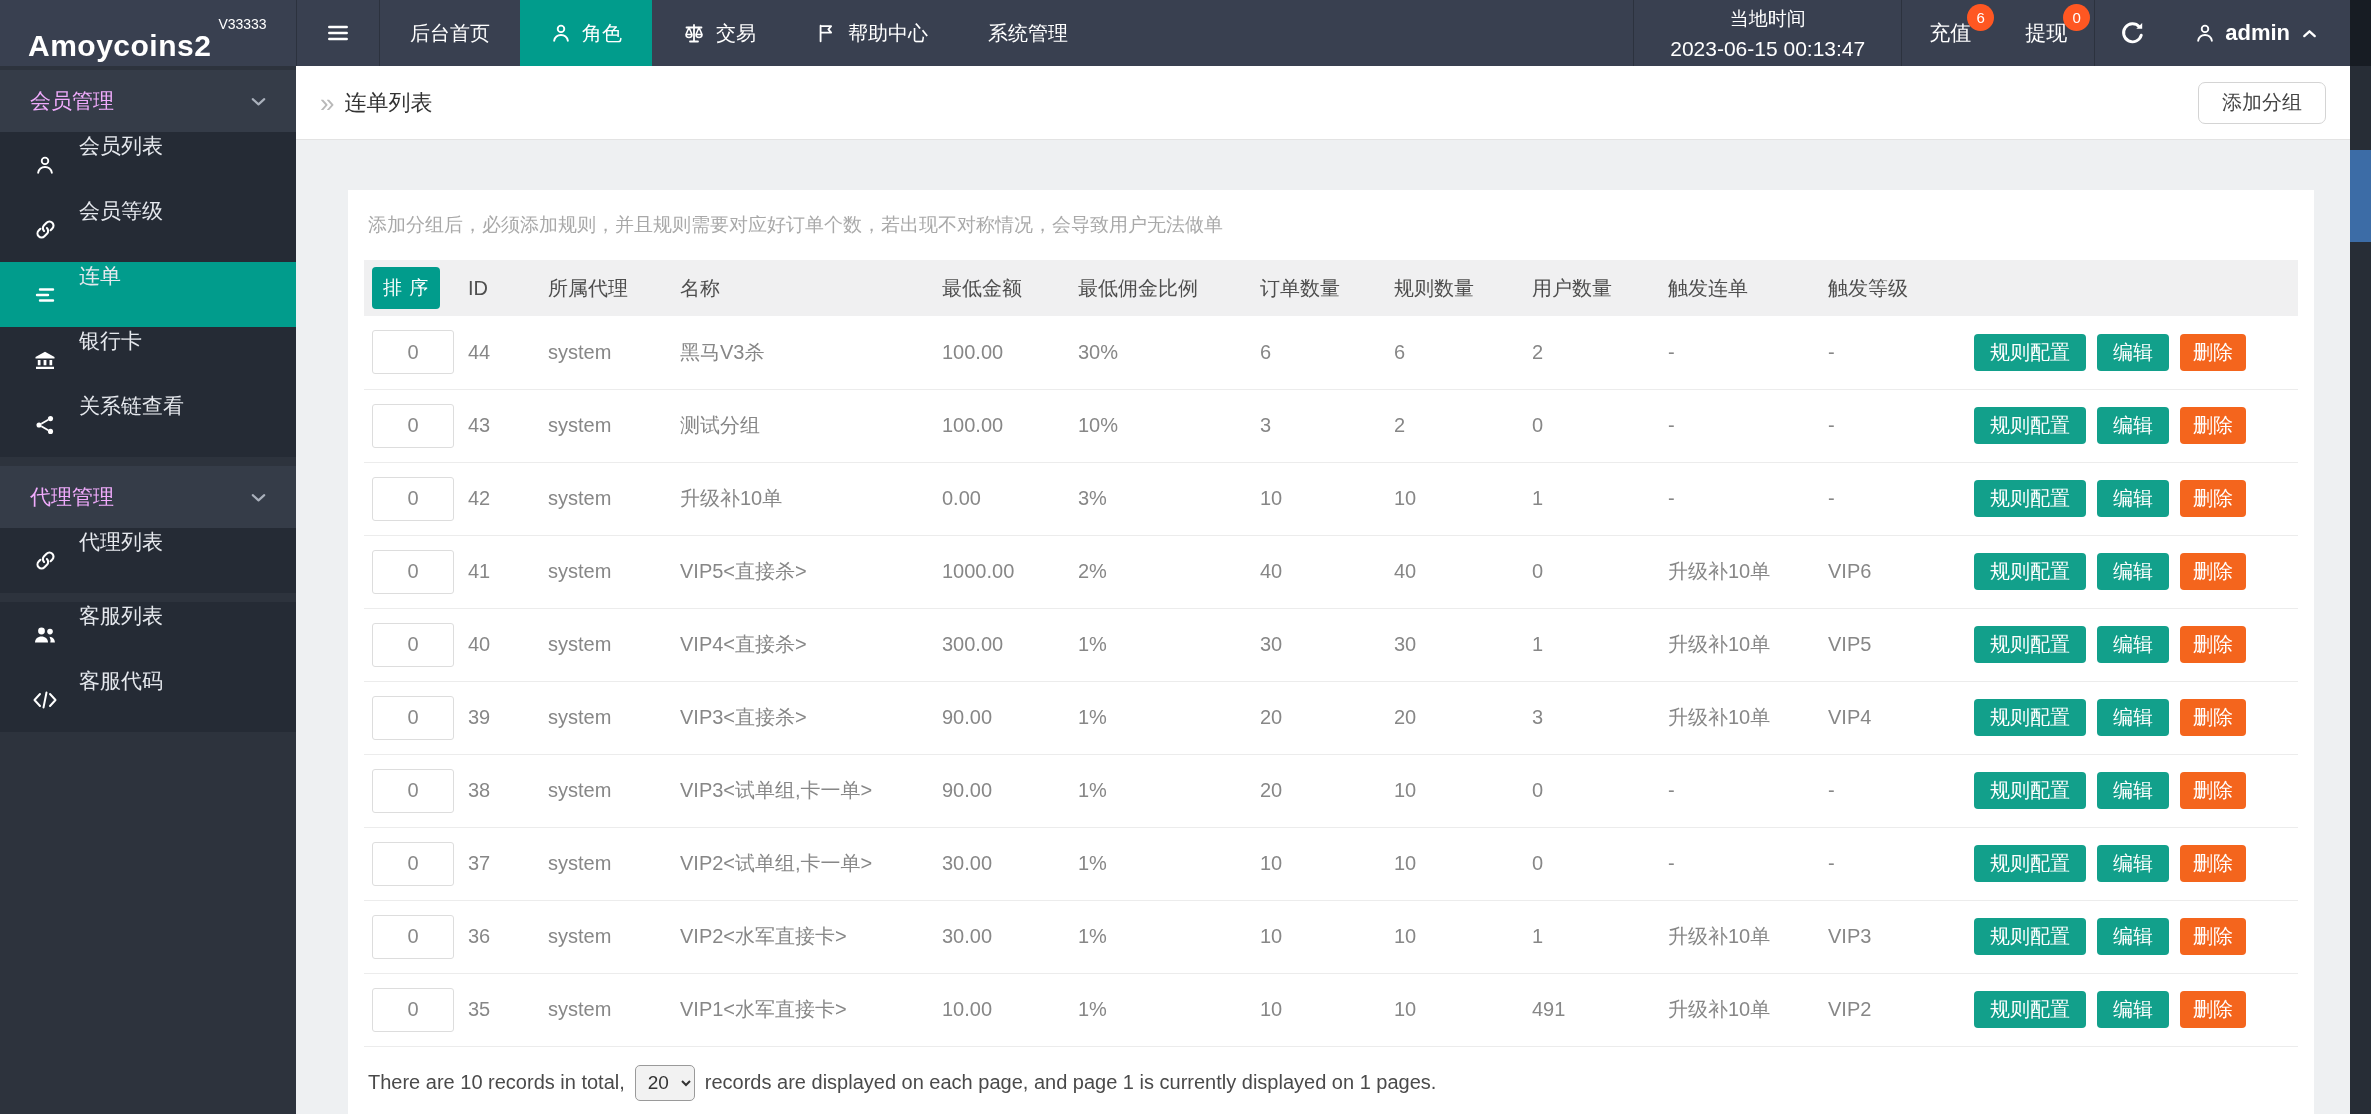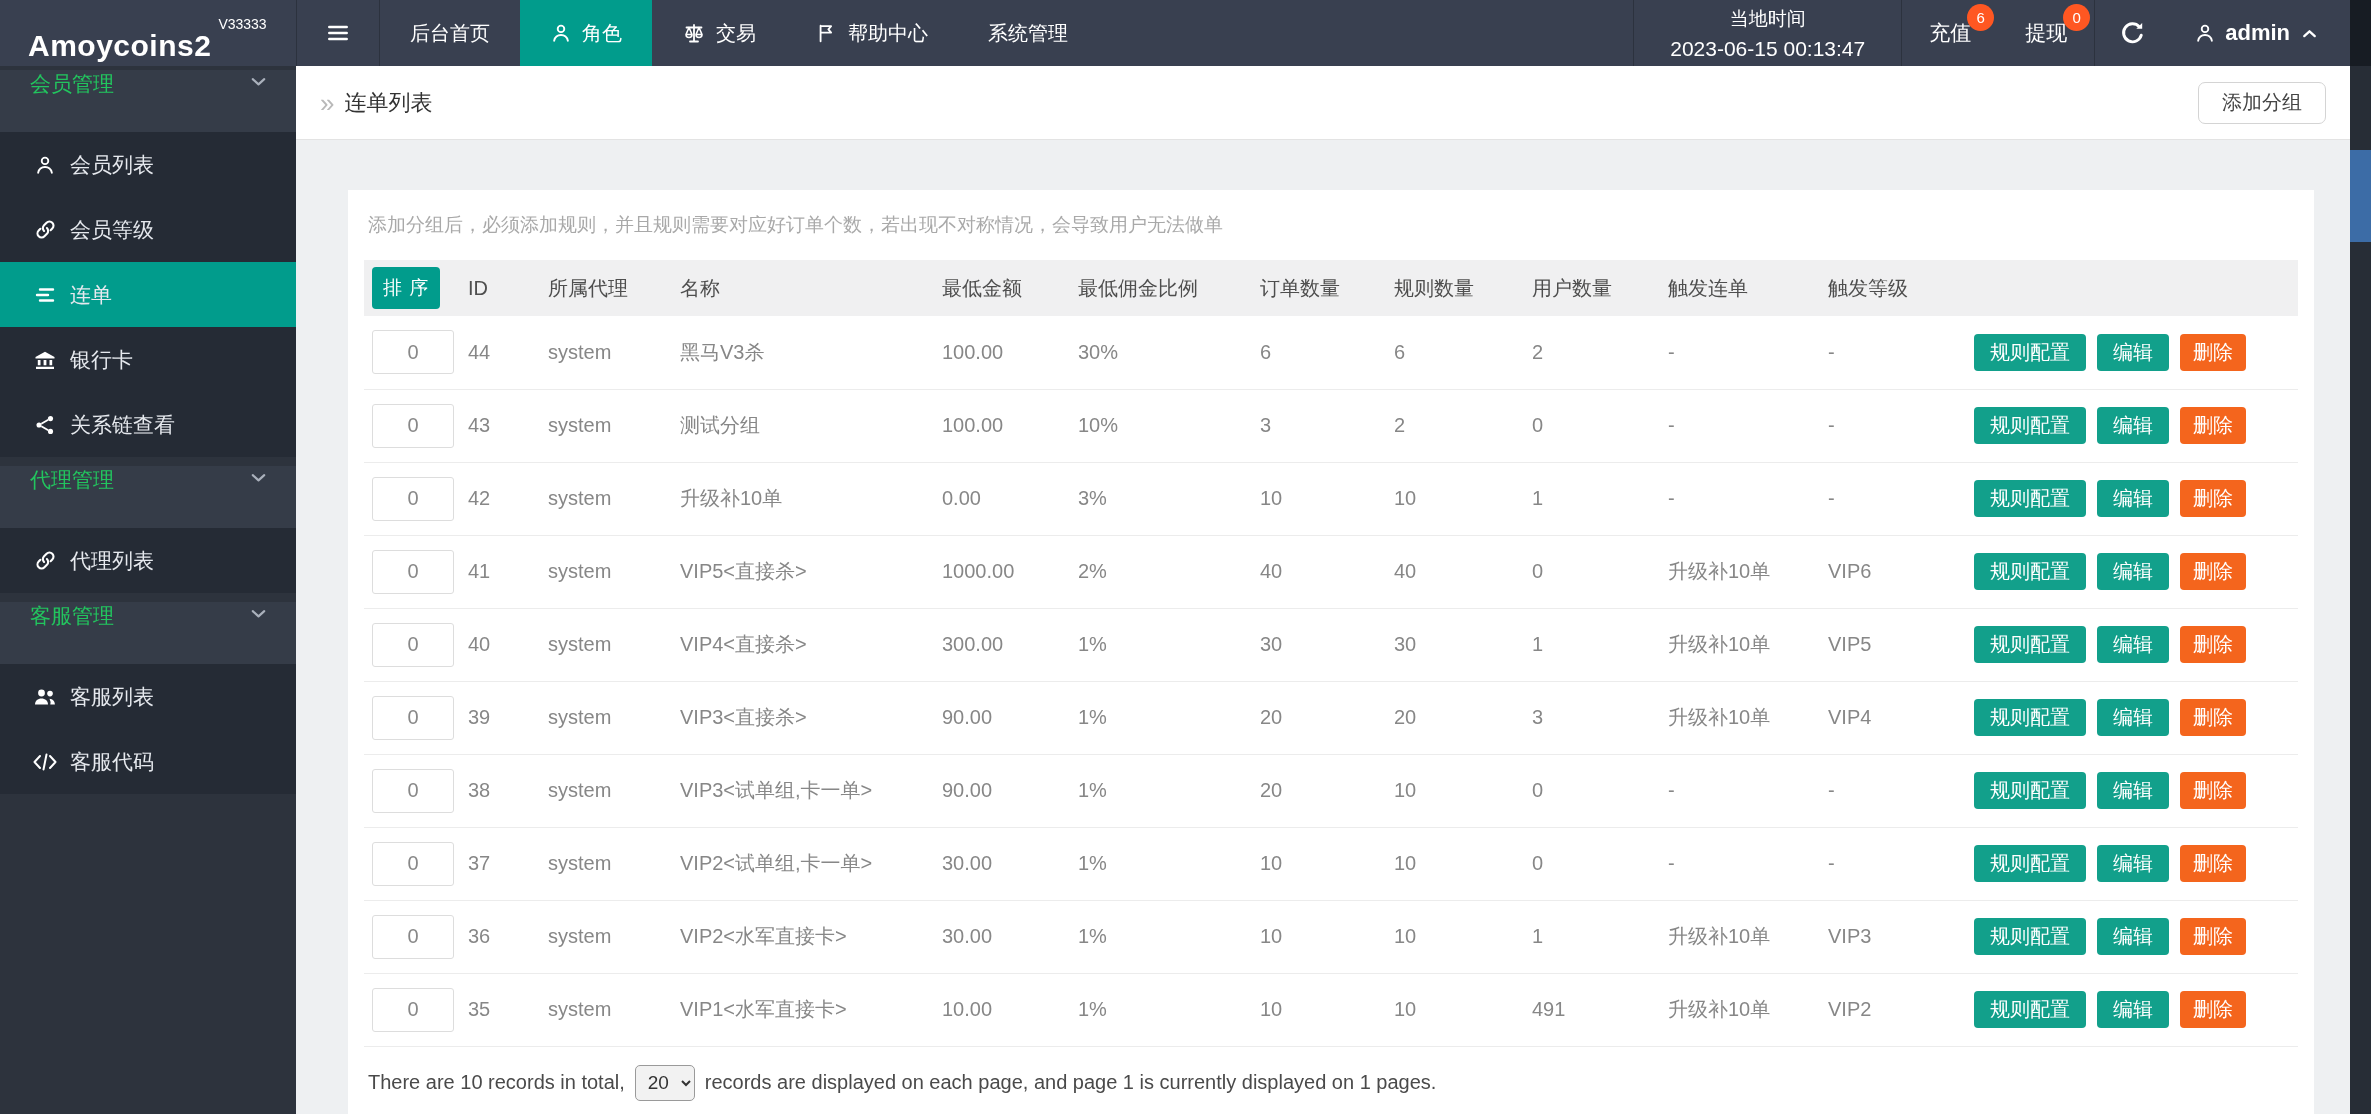--- a/index.html
+++ b/index.html
@@ -34,24 +34,24 @@
   .time-value{font-size:21px;}
   .tb-badge-item{position:relative;display:flex;align-items:center;padding:0 27px;font-size:21px;cursor:pointer;}
   .badge{position:absolute;top:4px;right:4px;min-width:27px;height:27px;border-radius:14px;background:var(--badge);color:#fff;font-size:15px;display:flex;align-items:center;justify-content:center;padding:0 5px;}
   .refresh-block{padding:0 24px;display:flex;align-items:center;border-left:1px solid rgba(0,0,0,.22);cursor:pointer;}
   .user-block{padding:0 30px 0 24px;display:flex;align-items:center;gap:9px;font-size:22px;font-weight:bold;cursor:pointer;margin-right:21px;}
 
   
   .shell{flex:1;display:flex;min-height:0;}
   .sidebar{width:296px;flex:0 0 296px;background:var(--sidebar);padding-top:4px;overflow:hidden;}
   .side-group{margin-bottom:9px;}
-  .group-header{height:62px;background:var(--sidehdr);display:flex;align-items:flex-start;justify-content:space-between;padding:0 26px 0 30px;color:#22c55e;font-size:21px;cursor:pointer;}
+  .group-header{height:62px;background:var(--sidehdr);display:flex;align-items:center;justify-content:space-between;padding:0 26px 0 30px;color:#f0abfc;font-size:21px;cursor:pointer;}
   .group-header .icon{color:#aab1bc;}
   .submenu{background:var(--submenu);}
-  .side-item{height:65px;display:flex;align-items:center;padding-left:30px;gap:10px;color:#e6e9ee;font-size:21px;cursor:pointer;}
+  .side-item{height:65px;display:flex;padding-left:30px;gap:19px;color:#e6e9ee;font-size:21px;cursor:pointer;}
   .side-item .icon{width:30px;color:#fff;}
   .side-item.active{background:var(--accent);}
 
   
   .main{flex:1;display:flex;flex-direction:column;min-width:0;background:var(--pagebg);}
   .crumbbar{height:74px;flex:0 0 74px;background:#fff;display:flex;align-items:center;padding:0 45px 0 24px;border-bottom:1px solid #e3e3e3;}
   .crumb-arrow{color:#b9b9b9;font-size:26px;margin-right:10px;line-height:1;}
   .crumb-title{font-size:22px;color:#333;}
   .add-group-btn{margin-left:auto;height:42px;padding:0 23px;background:#fff;border:1px solid #d4d4d4;border-radius:7px;font-size:20px;color:#454545;cursor:pointer;font-family:inherit;}
   .content{flex:1;padding:50px 57px 0 52px;min-height:0;}
@@ -238,28 +238,20 @@
                 <svg width="23" height="23" viewBox="0 0 24 24">
                   <path d="M10.5 13.5a4.2 4.2 0 0 1 0-6l2.6-2.6a4.2 4.2 0 0 1 6 6l-1.8 1.8" fill="none" stroke="currentColor" stroke-linecap="round" stroke-linejoin="round" stroke-width="2.2"></path>
                   <path d="M13.5 10.5a4.2 4.2 0 0 1 0 6l-2.6 2.6a4.2 4.2 0 0 1-6-6l1.8-1.8" fill="none" stroke="currentColor" stroke-linecap="round" stroke-linejoin="round" stroke-width="2.2"></path>
                 </svg>
               </span>
               <span>代理列表</span>
             </div>
           </div>
         </div>
         <div class="side-group">
-          <div class="group-header">
-            <span>客服管理</span>
-            <span class="icon">
-              <svg width="23" height="23" viewBox="0 0 24 24">
-                <path d="M6 9.5l6 5.5 6-5.5" fill="none" stroke="currentColor" stroke-linecap="round" stroke-linejoin="round" stroke-width="2.2"></path>
-              </svg>
-            </span>
-          </div>
           <div class="submenu">
             <div class="side-item">
               <span class="icon">
                 <svg width="26" height="24" viewBox="0 0 26 24">
                   <circle cx="9.5" cy="8" r="3.4" fill="currentColor"></circle>
                   <path d="M3 19.5c0-3.7 2.9-6 6.5-6s6.5 2.3 6.5 6z" fill="currentColor"></path>
                   <circle cx="18" cy="8.6" r="2.8" fill="currentColor"></circle>
                   <path d="M17.5 13.8c3.2.3 5.4 2.5 5.4 5.7h-4.6a8 8 0 0 0-.8-5.7z" fill="currentColor"></path>
                 </svg>
               </span>

